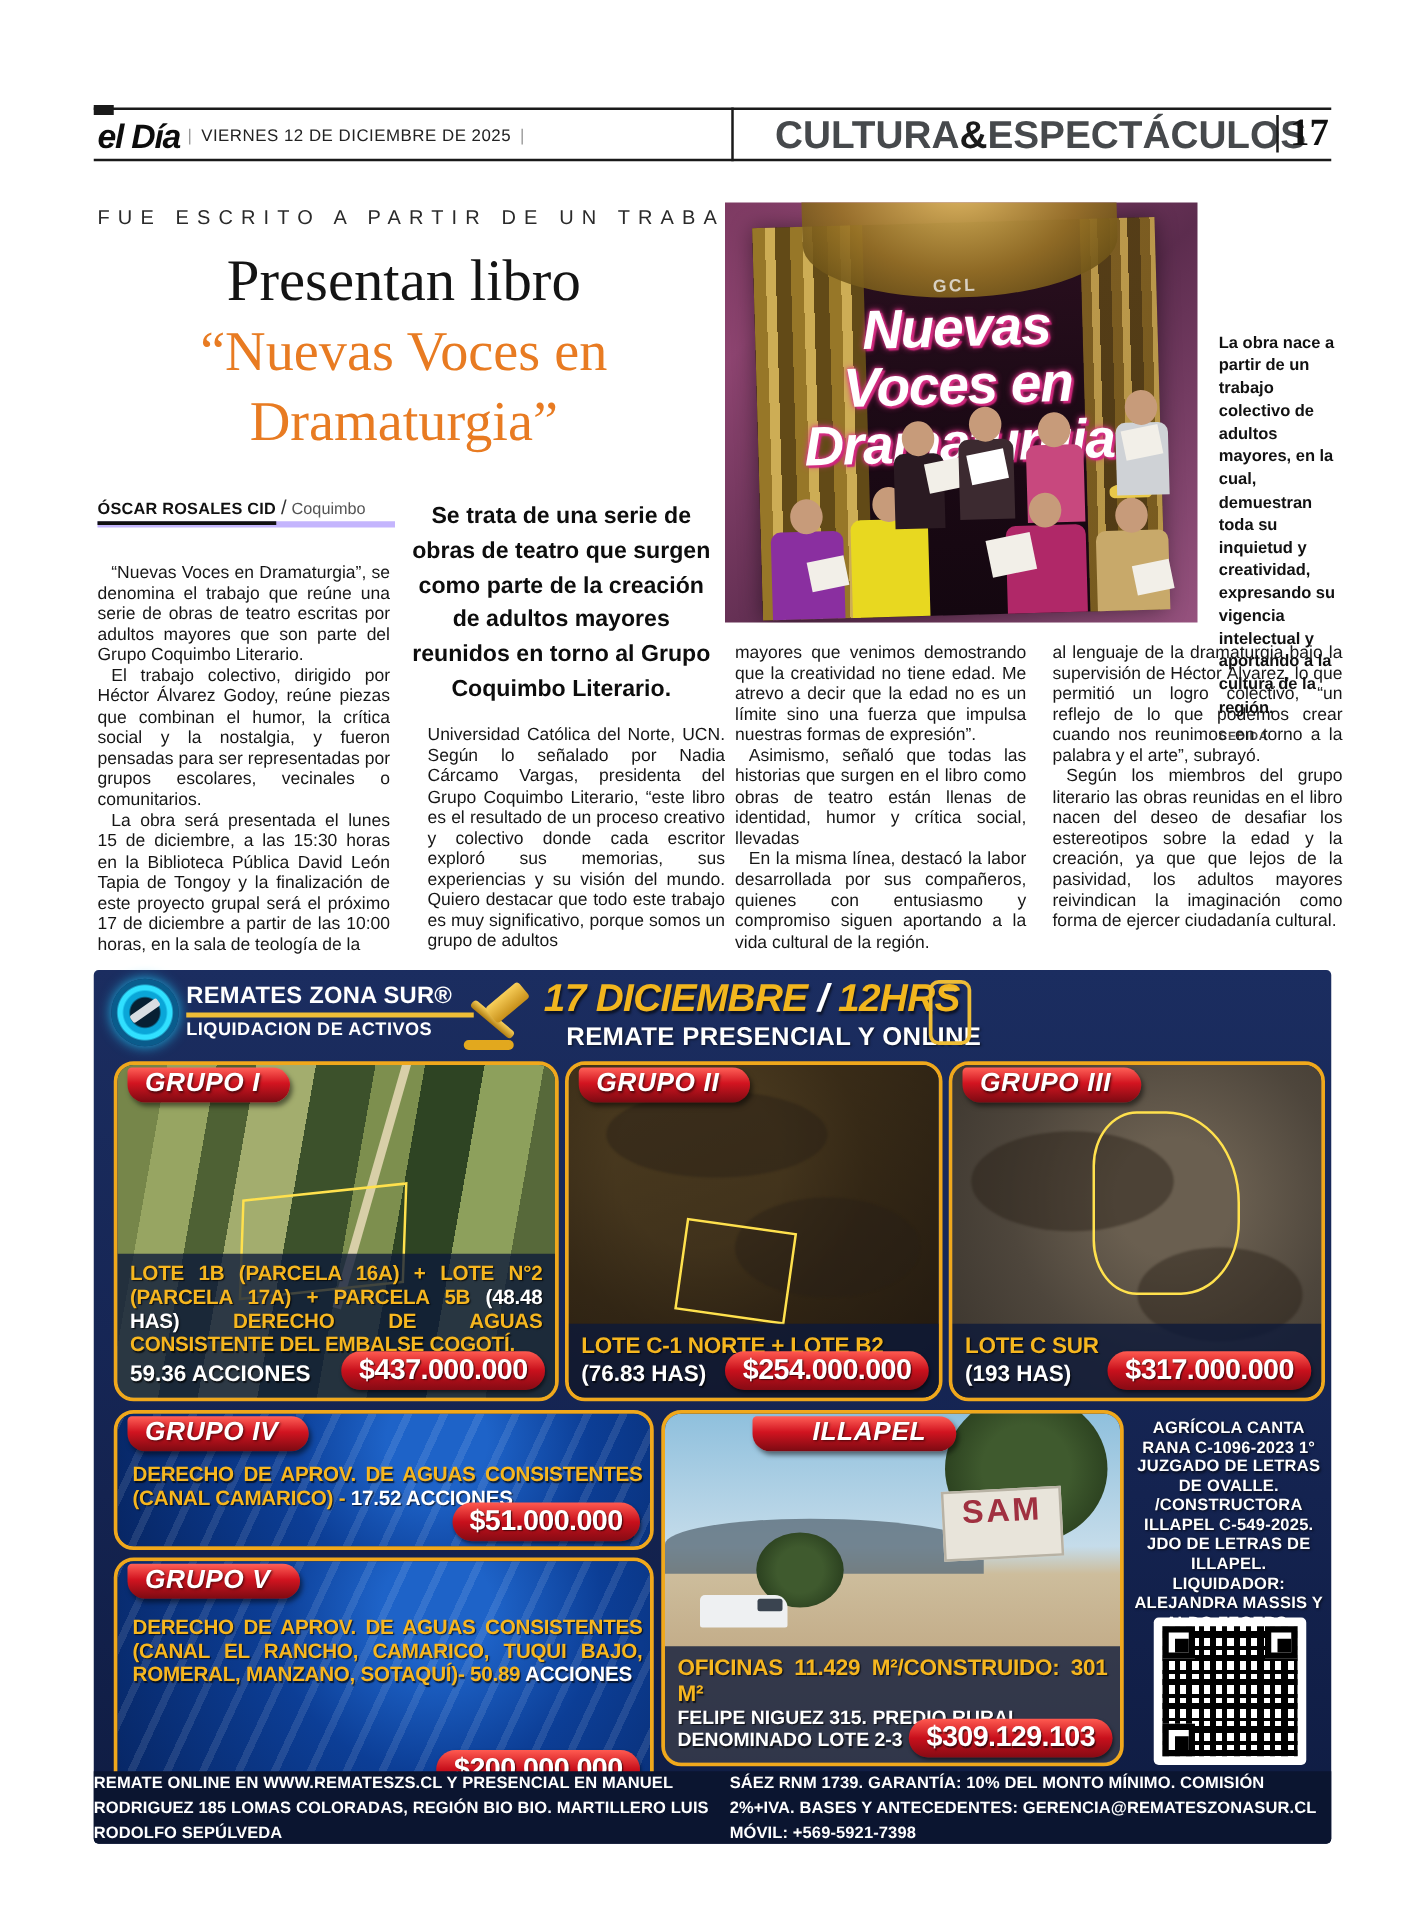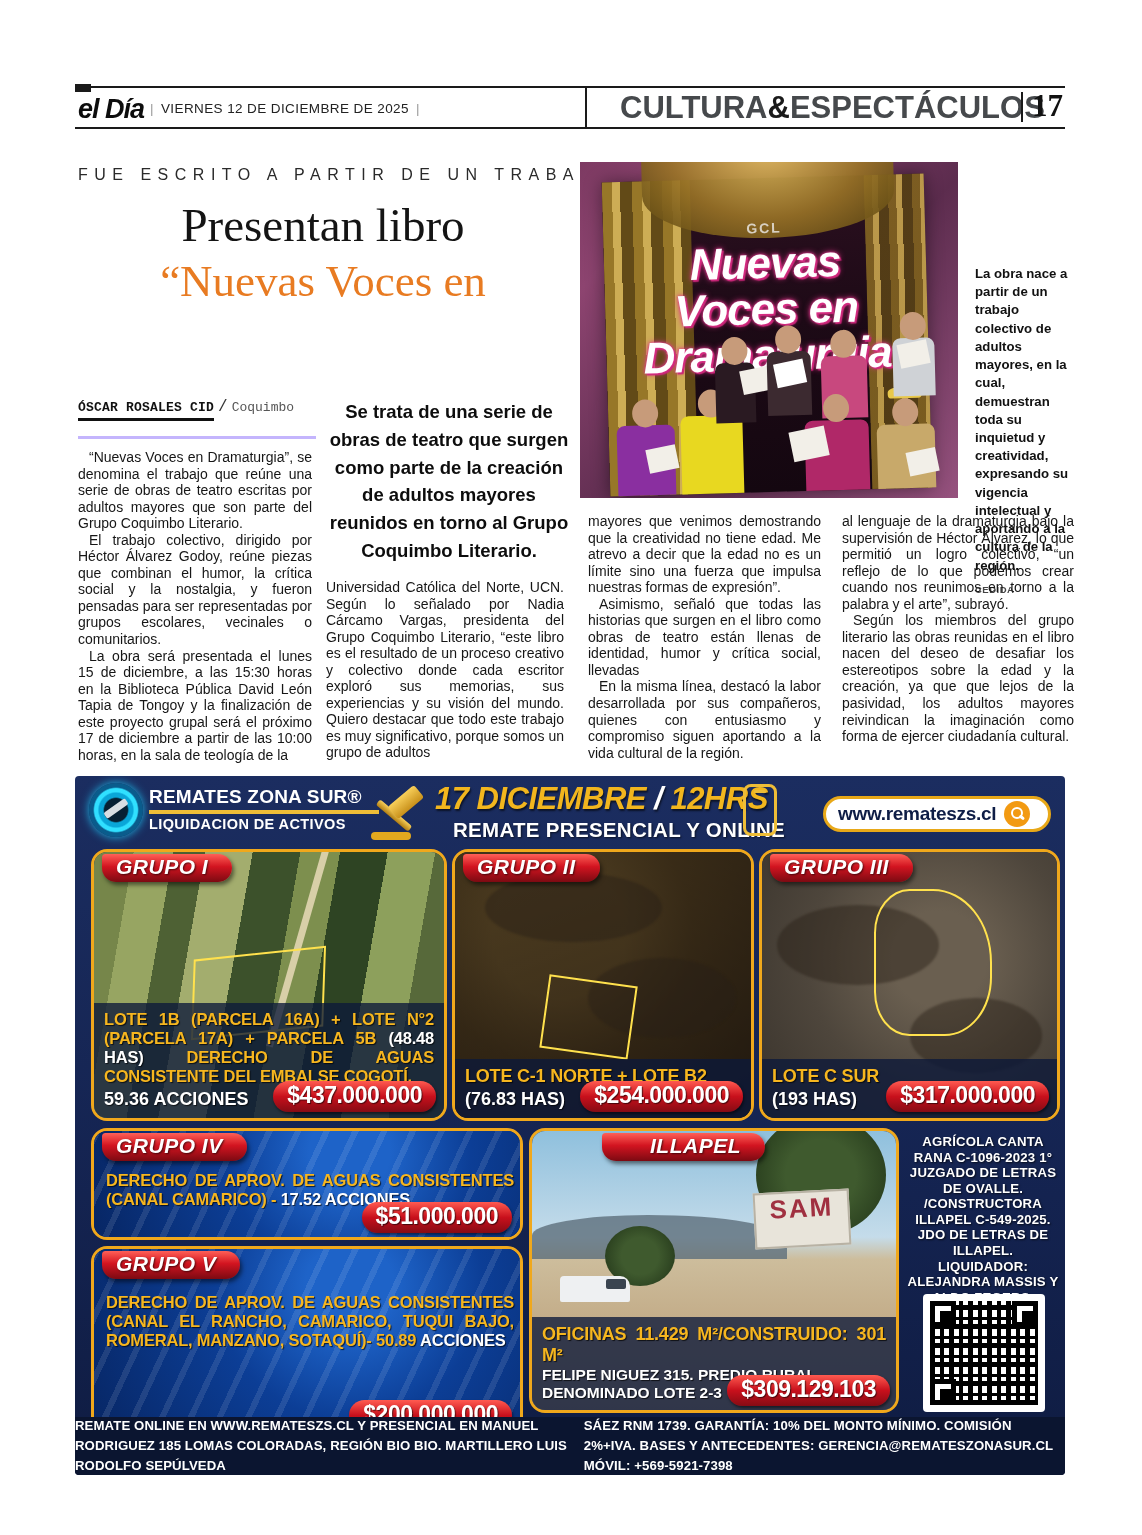--- a/index.html
+++ b/index.html
@@ -15,21 +15,21 @@
   .section-title { font-size:31px; font-weight:900; color:#46494c; letter-spacing:0px; }
   .section-title .amp { color:#1a1a1a; }
   .pagenum { font-size:31px; font-weight:800; color:#111; font-family:"Liberation Serif", serif; }
   .vdiv { background:#1a1a1a; width:2px; }
 
   
   .kicker { font-size:16px; color:#2a2a2a; letter-spacing:6.5px; font-weight:500; }
   .headline { text-align:center; font-family:"Liberation Serif", serif; line-height:1.24; }
   .hl-black { font-size:47px; color:#141414; }
   .hl-orange { font-size:45px; color:#e87b22; }
-  .byline { font-size:13px; border-bottom:3px solid #c4b5fd; padding-bottom:20px;font-family:Liberation Mono, monospace; }
+  .byline { font-size:13px; border-bottom:5px solid #c4b5fd; padding-bottom:1px; }
   .byline b { font-weight:800; color:#111; border-bottom:3px solid #111; padding-bottom:3px; letter-spacing:.2px;}
   .byline .slash { color:#333; padding:0 4px; font-size:16px; }
   .byline .loc { color:#555; }
   .bodycol { font-size:14px; line-height:16.55px; color:#161616; text-align:justify; }
   .bodycol p { text-indent:11px; }
   .bodycol p.noind { text-indent:0; }
   .lede { font-size:18.5px; line-height:1.5; font-weight:800; color:#0d0d0d; text-align:center; }
   .caption { font-size:13.2px; line-height:1.38; font-weight:700; color:#111; }
   .credit { font-size:9.5px; font-weight:800; color:#444; letter-spacing:.5px; margin-top:8px; }
 
@@ -136,35 +136,36 @@
 
   <div class="abs section-title" style="left:620px; top:90px; width:380px; text-align:center;"><span>CULTURA</span><span class="amp">&amp;</span><span>ESPECTÁCULOS</span></div>
   <div class="abs vdiv" style="left:1021px; top:92px; height:30px; width:1.5px;"></div>
   <div class="abs pagenum" style="left:1032px; top:88px;">17</div>
 
   <div class="abs kicker" style="left:78px; top:166px;">FUE ESCRITO A PARTIR DE UN TRABAJO COLECTIVO</div>
 
   <div class="abs headline" style="left:68px; top:196px; width:510px;">
     <div class="hl-black">Presentan libro</div>
     <div class="hl-orange">“Nuevas Voces en</div>
+    <div class="hl-orange">Dramaturgia”</div>
   </div>
 
   <div class="abs byline" style="left:78px; top:398px; width:238px;">
     <b>ÓSCAR ROSALES CID</b><span class="slash">/</span><span class="loc">Coquimbo</span>
   </div>
 
   <div class="abs bodycol" style="left:78px; top:449px; width:234px;">
     <p>“Nuevas Voces en Dramaturgia”, se denomina el trabajo que reúne una serie de obras de teatro escritas por adultos mayores que son parte del Grupo Coquimbo Literario.</p>
     <p>El trabajo colectivo, dirigido por Héctor Álvarez Godoy, reúne piezas que combinan el humor, la crítica social y la nostalgia, y fueron pensadas para ser representadas por grupos escolares, vecinales o comunitarios.</p>
     <p>La obra será presentada el lunes 15 de diciembre, a las 15:30 horas en la Biblioteca Pública David León Tapia de Tongoy y la finalización de este proyecto grupal será el próximo 17 de diciembre a partir de las 10:00 horas, en la sala de teología de la</p>
   </div>
 
   <div class="abs lede" style="left:328px; top:398px; width:242px;">Se trata de una serie de obras de teatro que surgen como parte de la creación de adultos mayores reunidos en torno al Grupo Coquimbo Literario.</div>
 
-  <div class="abs bodycol" style="left:326px; top:579px; width:238px;">
+  <div class="abs bodycol" style="left:342px; top:579px; width:238px;">
     <p class="noind">Universidad Católica del Norte, UCN. Según lo señalado por Nadia Cárcamo Vargas, presidenta del Grupo Coquimbo Literario, “este libro es el resultado de un proceso creativo y colectivo donde cada escritor exploró sus memorias, sus experiencias y su visión del mundo. Quiero destacar que todo este trabajo es muy significativo, porque somos un grupo de adultos</p>
   </div>
 
   <div class="abs photo" style="left:580px; top:162px; width:378px; height:336px;">
     <div class="cover">
       <div class="curtainL"></div>
       <div class="curtainR"></div>
       <div class="swag"></div>
       <div class="gcl">GCL</div>
       <div class="cover-title">
@@ -239,24 +240,20 @@
       <div class="gavel-handle" style="left:2px; top:22px;"></div>
       <div class="gavel-head" style="left:18px; top:4px;"></div>
       <div class="gavel-base" style="left:0; top:42px;"></div>
     </div>
 
     <div class="abs ad-date" style="left:360px; top:5px;"><span>17 DICIEMBRE</span><span class="wh"> / </span><span>12HRS</span></div>
     <div class="abs ad-mode" style="left:378px; top:42px;">REMATE PRESENCIAL Y ONLINE</div>
 
     <div class="abs phone-ico" style="left:668px; top:8px;"></div>
 
-    <div class="abs site-pill" style="left:748px; top:20px; width:228px;">
-      <span class="url">www.remateszs.cl</span>
-      <span class="search-circ"></span>
-    </div>
 
     <div class="abs card" style="left:16px; top:73px; width:356px; height:272px;">
       <div class="map1">
         <div class="road"></div>
         <div class="lotline" style="left:28%; top:38%; width:38%; height:30%; transform:rotate(-6deg) skewX(-8deg);"></div>
       </div>
       <div class="gbadge"><span>GRUPO I</span></div>
       <div class="overlay" style="margin-top:15px;">
         <div class="ydesc"><span>LOTE 1B (PARCELA 16A) + LOTE N°2 (PARCELA 17A) + PARCELA 5B </span><span class="wh">(48.48 HAS)</span><span> DERECHO DE AGUAS CONSISTENTE DEL EMBALSE COGOTÍ.</span></div>
         <div class="hasline" style="margin-top:3px;">59.36 ACCIONES</div>

